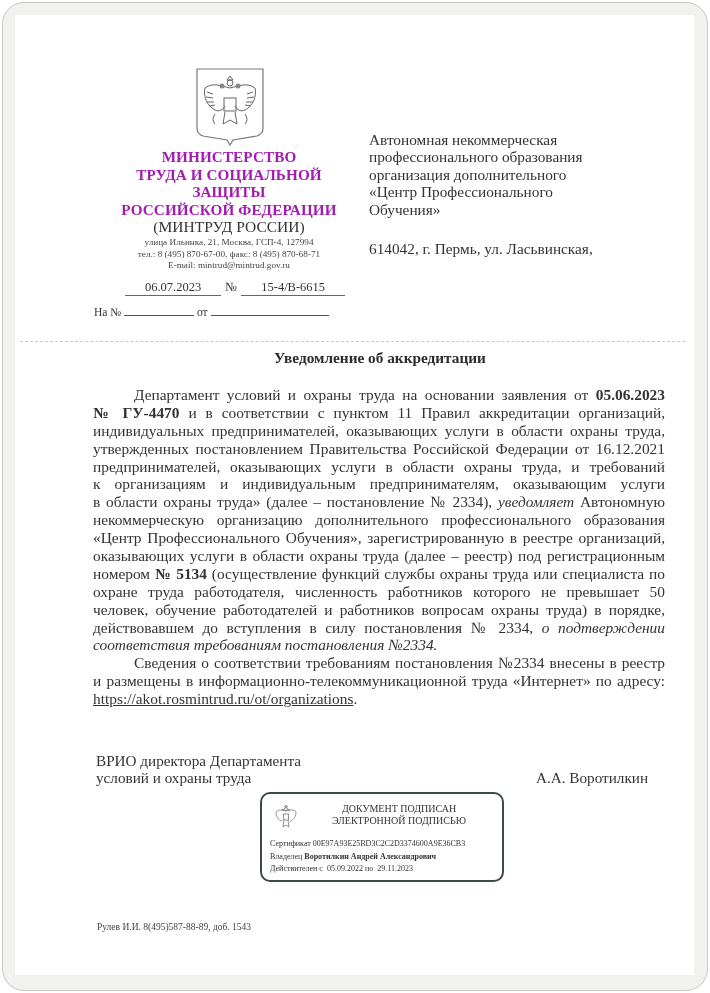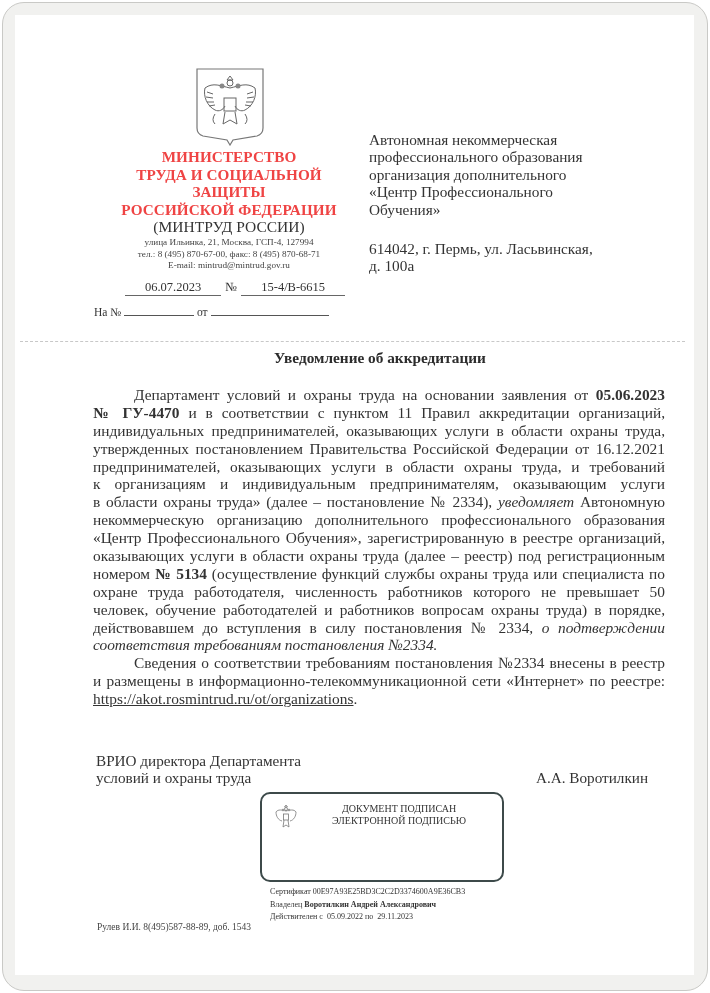--- a/index.html
+++ b/index.html
@@ -14,21 +14,21 @@
   .page {
     position: absolute; left: 15px; top: 15px; width: 679px; height: 960px;
     background: #ffffff;
   }
   
   .emblem {
     position: absolute; left: 193px; top: 66px; width: 74px; height: 80px;
   }
   .ministry {
     position: absolute; left: 100px; top: 148px; width: 258px; text-align: center;
-    font-weight: bold; font-size: 15.2px; line-height: 17.5px; color: #ef4444;
+    font-weight: bold; font-size: 15.2px; line-height: 17.5px; color: #a21caf;
     letter-spacing: 0.1px;
   }
   .ministry .l { display: block; white-space: nowrap; }
   .ministry-short {
     position: absolute; left: 100px; top: 218px; width: 258px; text-align: center;
     font-size: 15.5px; line-height: 17px; color: #333;
   }
   .addr {
     position: absolute; left: 100px; top: 237px; width: 258px; text-align: center;
     font-size: 9.2px; line-height: 11.5px; color: #444;
@@ -85,21 +85,21 @@
   .stamp {
     position: absolute; left: 260px; top: 792px; width: 240px; height: 86px;
     border: 2.5px solid #3d4a4a; border-radius: 10px; background: #fff;
   }
   .stamp-emblem { position: absolute; left: 12px; top: 8px; width: 24px; height: 28px; }
   .stamp-head {
     position: absolute; left: 44px; top: 9px; width: 186px; text-align: center;
     font-size: 10px; line-height: 11.5px; color: #333;
   }
   .stamp-head span { display: block; white-space: nowrap; }
-  .stamp-rows { position: absolute; left: 8px; top: 44px; font-size: 8px; line-height: 12.5px; color: #333; margin-top: 48px; }
+  .stamp-rows { position: absolute; left: 8px; top: 44px; font-size: 8px; line-height: 12.5px; color: #333; }
   .stamp-rows div { white-space: nowrap; }
   .footer-contact {
     position: absolute; left: 97px; top: 922px; font-size: 9.5px; color: #444; white-space: nowrap;
   }
 </style>
 </head>
 <body>
 
 <div class="frame"></div>
 <div class="page"></div>
@@ -149,21 +149,20 @@
 
 <div class="recipient">
   <span>Автономная некоммерческая</span>
   <span>профессионального образования</span>
   <span>организация дополнительного</span>
   <span>«Центр Профессионального</span>
   <span>Обучения»</span>
 </div>
 <div class="recipient-addr">
   <span>614042, г. Пермь, ул. Ласьвинская,</span>
-  <span>д. 100а</span>
 </div>
 
 <div class="sep"></div>
 
 <div class="title">Уведомление об аккредитации</div>
 
 <div class="body">
   <span class="line indent"><span>Департамент условий и охраны труда на основании заявления от </span><span class="b">05.06.2023</span></span>
   <span class="line"><span class="b">№ ГУ-4470</span><span> и в соответствии с пунктом 11 Правил аккредитации организаций,</span></span>
   <span class="line">индивидуальных предпринимателей, оказывающих услуги в области охраны труда,</span>
@@ -173,21 +172,21 @@
   <span class="line"><span>в области охраны труда» (далее – постановление № 2334), </span><span class="i">уведомляет</span><span> Автономную</span></span>
   <span class="line">некоммерческую организацию дополнительного профессионального образования</span>
   <span class="line">«Центр Профессионального Обучения», зарегистрированную в реестре организаций,</span>
   <span class="line">оказывающих услуги в области охраны труда (далее – реестр) под регистрационным</span>
   <span class="line"><span>номером </span><span class="b">№ 5134</span><span> (осуществление функций службы охраны труда или специалиста по</span></span>
   <span class="line">охране труда работодателя, численность работников которого не превышает 50</span>
   <span class="line">человек, обучение работодателей и работников вопросам охраны труда) в порядке,</span>
   <span class="line"><span>действовавшем до вступления в силу постановления № 2334, </span><span class="i">о подтверждении</span></span>
   <span class="line last i">соответствия требованиям постановления №2334.</span>
   <span class="line indent">Сведения о соответствии требованиям постановления №2334 внесены в реестр</span>
-  <span class="line">и размещены в информационно-телекоммуникационной сети «Интернет» по реестре:</span>
+  <span class="line">и размещены в информационно-телекоммуникационной труда «Интернет» по адресу:</span>
   <span class="line last"><span class="link">https://akot.rosmintrud.ru/ot/organizations</span><span>.</span></span>
 </div>
 
 <div class="sig-role">
   <span>ВРИО директора Департамента</span>
   <span>условий и охраны труда</span>
 </div>
 <div class="sig-name">А.А. Воротилкин</div>
 
 <div class="stamp">

